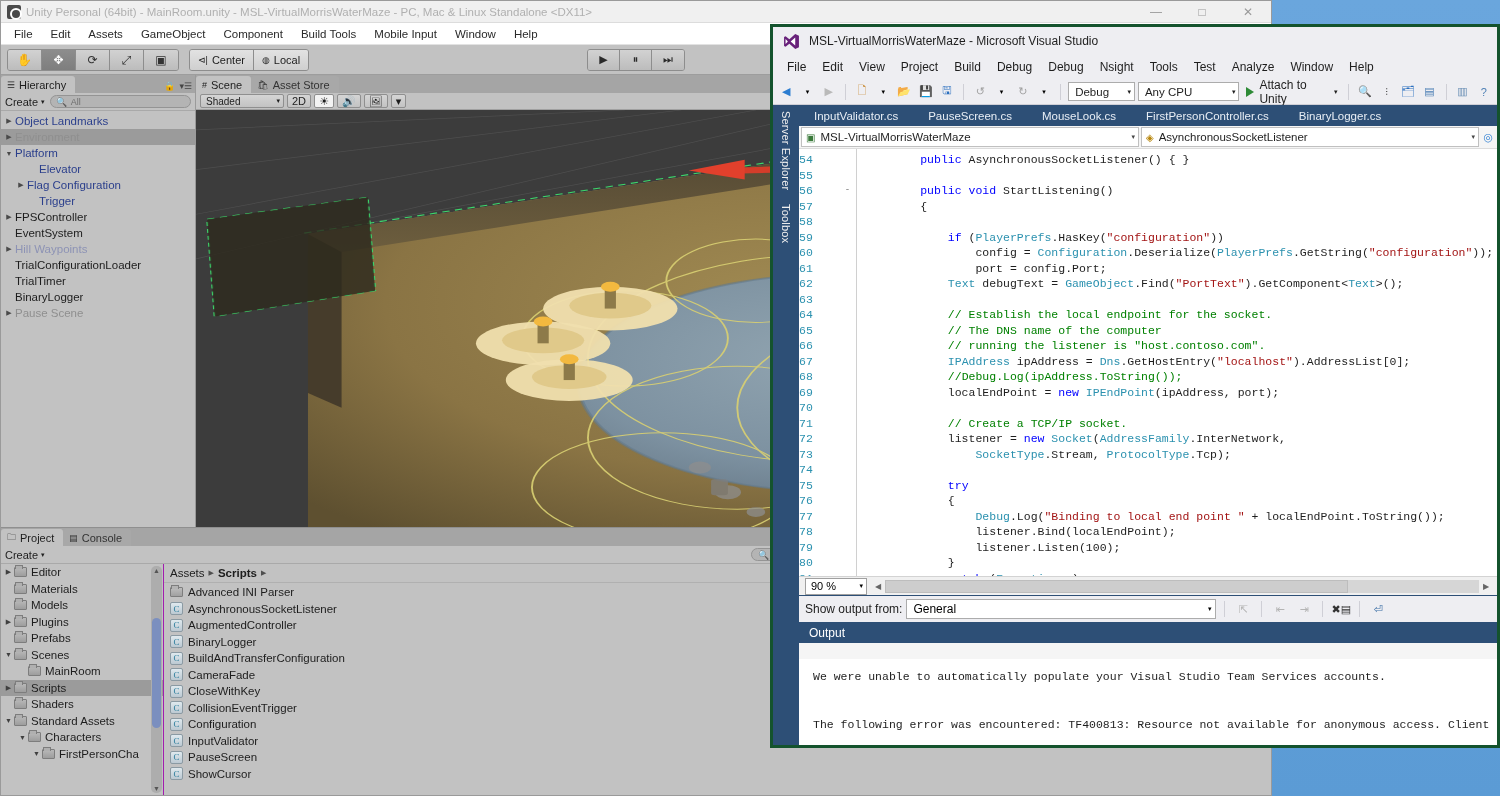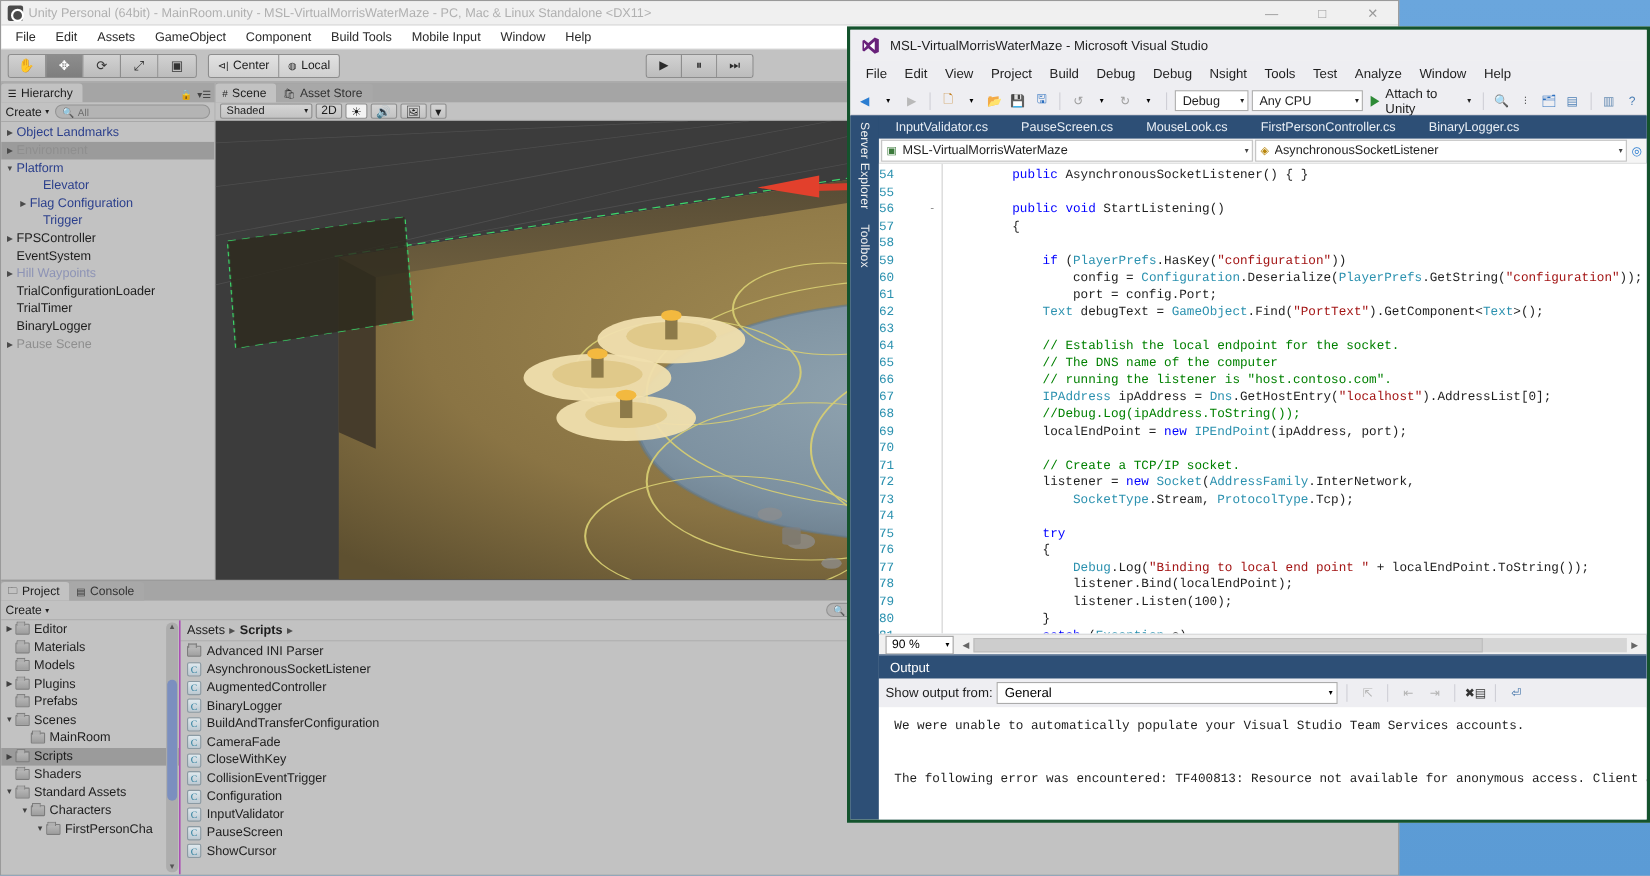--- a/index.html
+++ b/index.html
@@ -248,21 +248,21 @@
                  border-top:1px solid #2d4f76;}
   #output-header{ height:21px; background:#2d4f76; display:flex;align-items:center;
                   padding-left:10px; color:#fff; font-size:12px;}
   #output-toolbar{ height:26px; background:#eeeef2; display:flex;align-items:center;
                    gap:4px; padding:0 6px; }
   #output-toolbar .olbl{ font-size:12px; color:#1e1e1e; }
   #out-combo{ width:310px;height:20px;background:#fff;border:1px solid #acacac;
               display:flex;align-items:center;justify-content:space-between;
               padding:0 4px 0 6px;font-size:12px;}
   #output-body{ flex:1; background:#fff; padding:6px 14px; overflow:hidden;
-                font-family:"Liberation Mono",monospace; font-size:11.5px; color:#1e1e1e;}
+                font-family:"Liberation Mono",monospace; font-size:11.5px; color:#1e1e1e;margin-top:16px;}
   #output-body .oline{ height:24px; line-height:24px; white-space:pre; }
 </style>
 </head>
 <body>
 
 <div id="desktop"></div>
 
 <div id="unity-window">
 
   <div id="unity-titlebar">
@@ -881,37 +881,37 @@
         <div id="hscroll">
           <span class="scroll-arrow">◀</span>
           <div class="track">
               <div class="thumb"></div>
             </div>
           <span class="scroll-arrow">▶</span>
         </div>
       </div>
 
       <div id="output-panel">
-        <div id="output-header">Output</div>
         <div id="output-toolbar">
           <span class="olbl">Show output from:</span>
           <div id="out-combo">
             <span>General</span>
             <span style="font-size:7px;">▾</span>
           </div>
           <span class="vsep"></span>
           <span class="vtb" style="color:#b4b4b4;">⇱</span>
           <span class="vsep"></span>
           <span class="vtb" style="color:#b4b4b4;">⇤</span>
           <span class="vtb" style="color:#b4b4b4;">⇥</span>
           <span class="vsep"></span>
           <span class="vtb" style="color:#333;">✖▤</span>
           <span class="vsep"></span>
           <span class="vtb" style="color:#3b6ea5;">⏎</span>
         </div>
+        <div id="output-header">Output</div>
         <div id="output-body">
             <div class="oline">We were unable to automatically populate your Visual Studio Team Services accounts.</div>
             <div class="oline"> </div>
             <div class="oline">The following error was encountered: TF400813: Resource not available for anonymous access. Client authe</div>
           </div>
       </div>
     </div>
   </div>
 </div>
 

